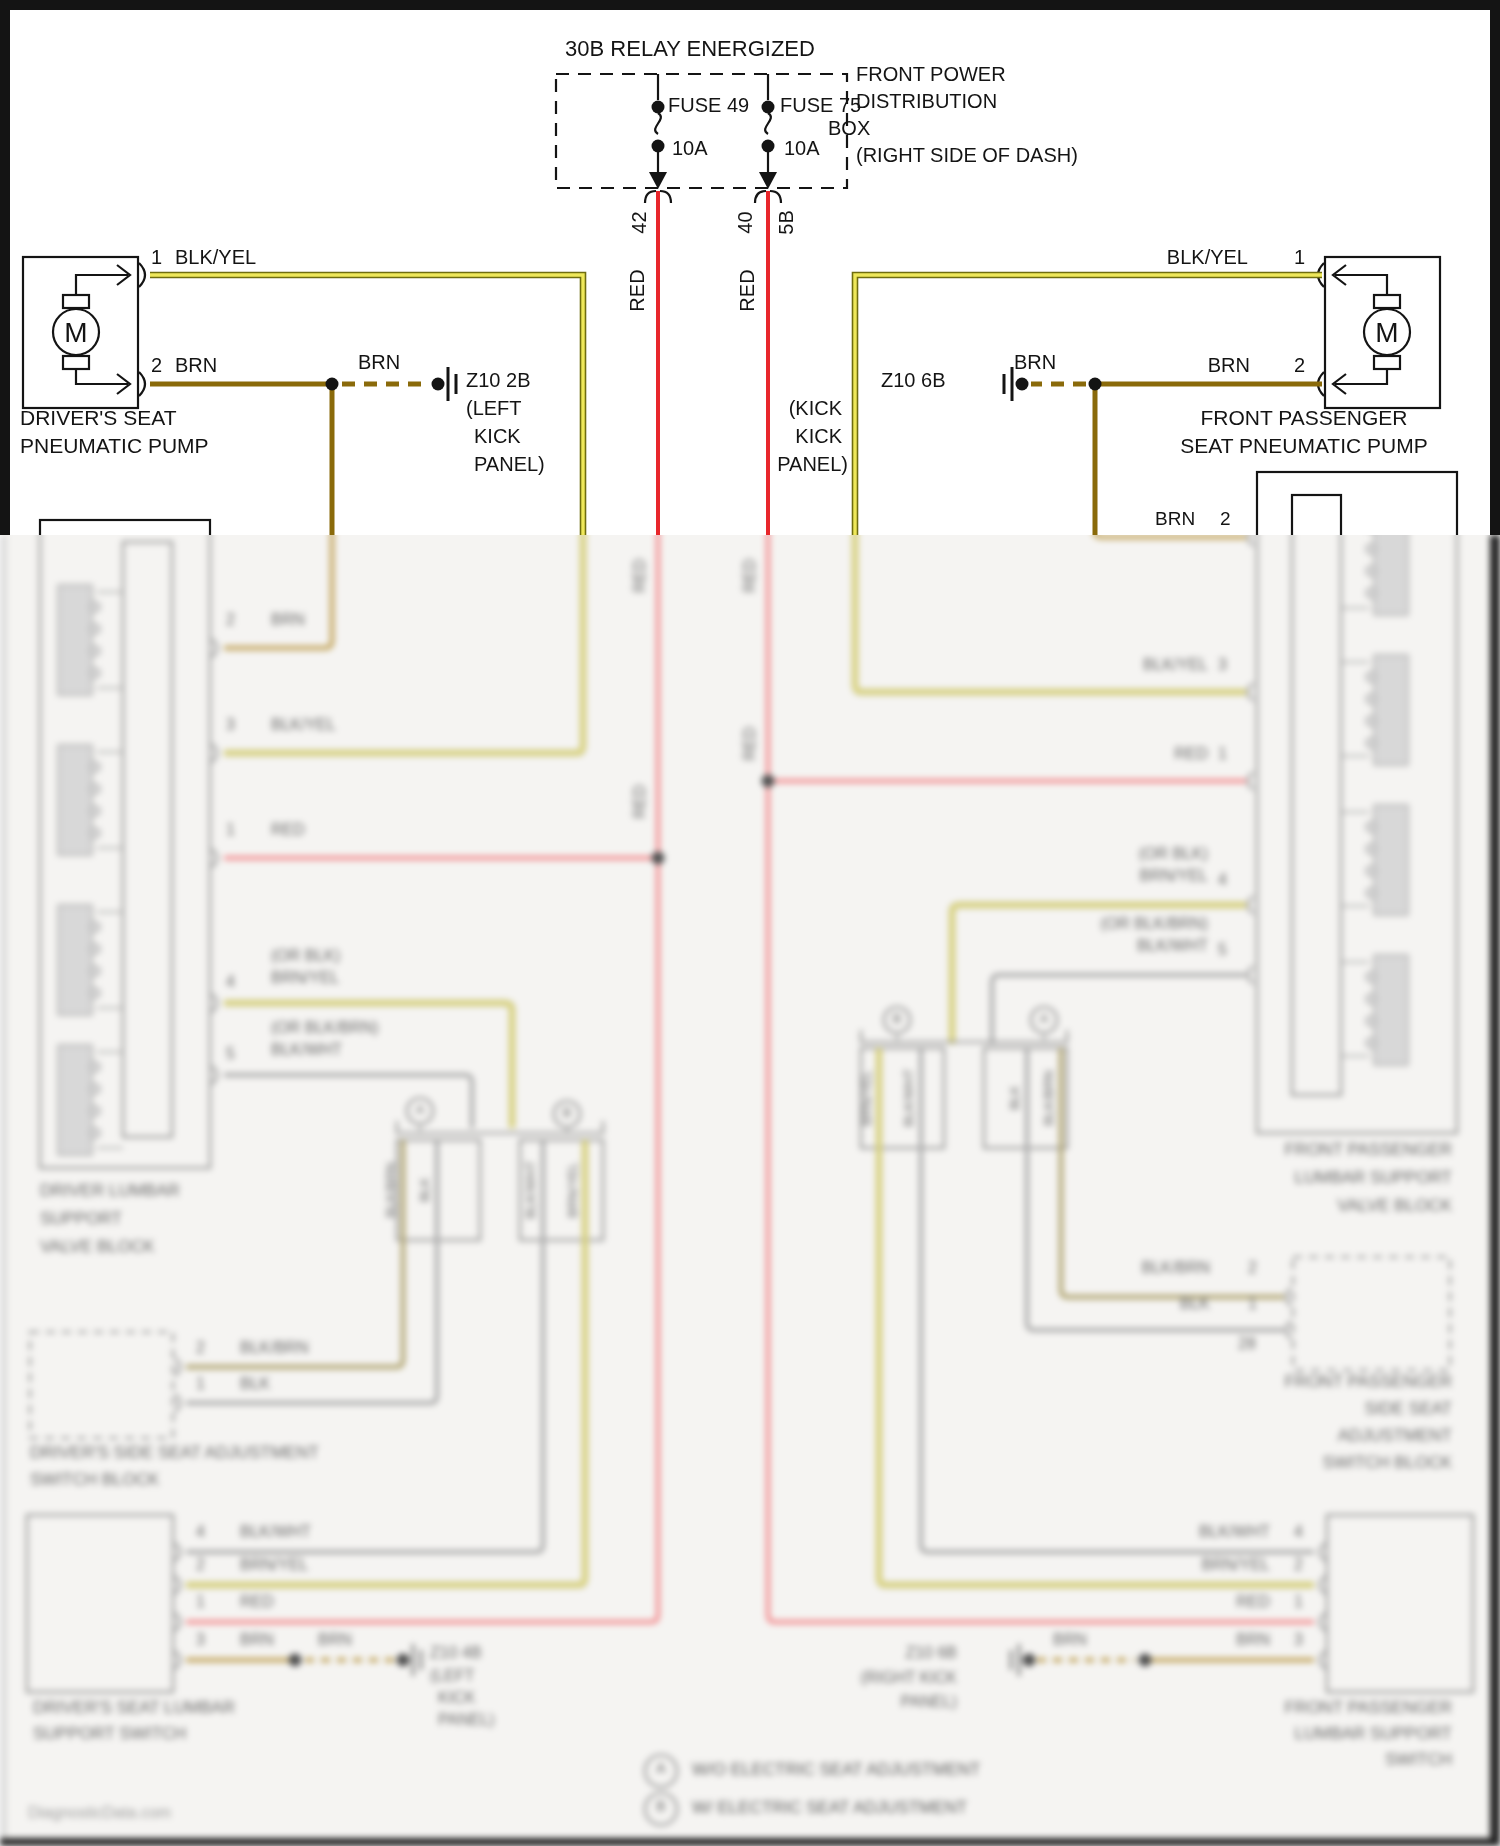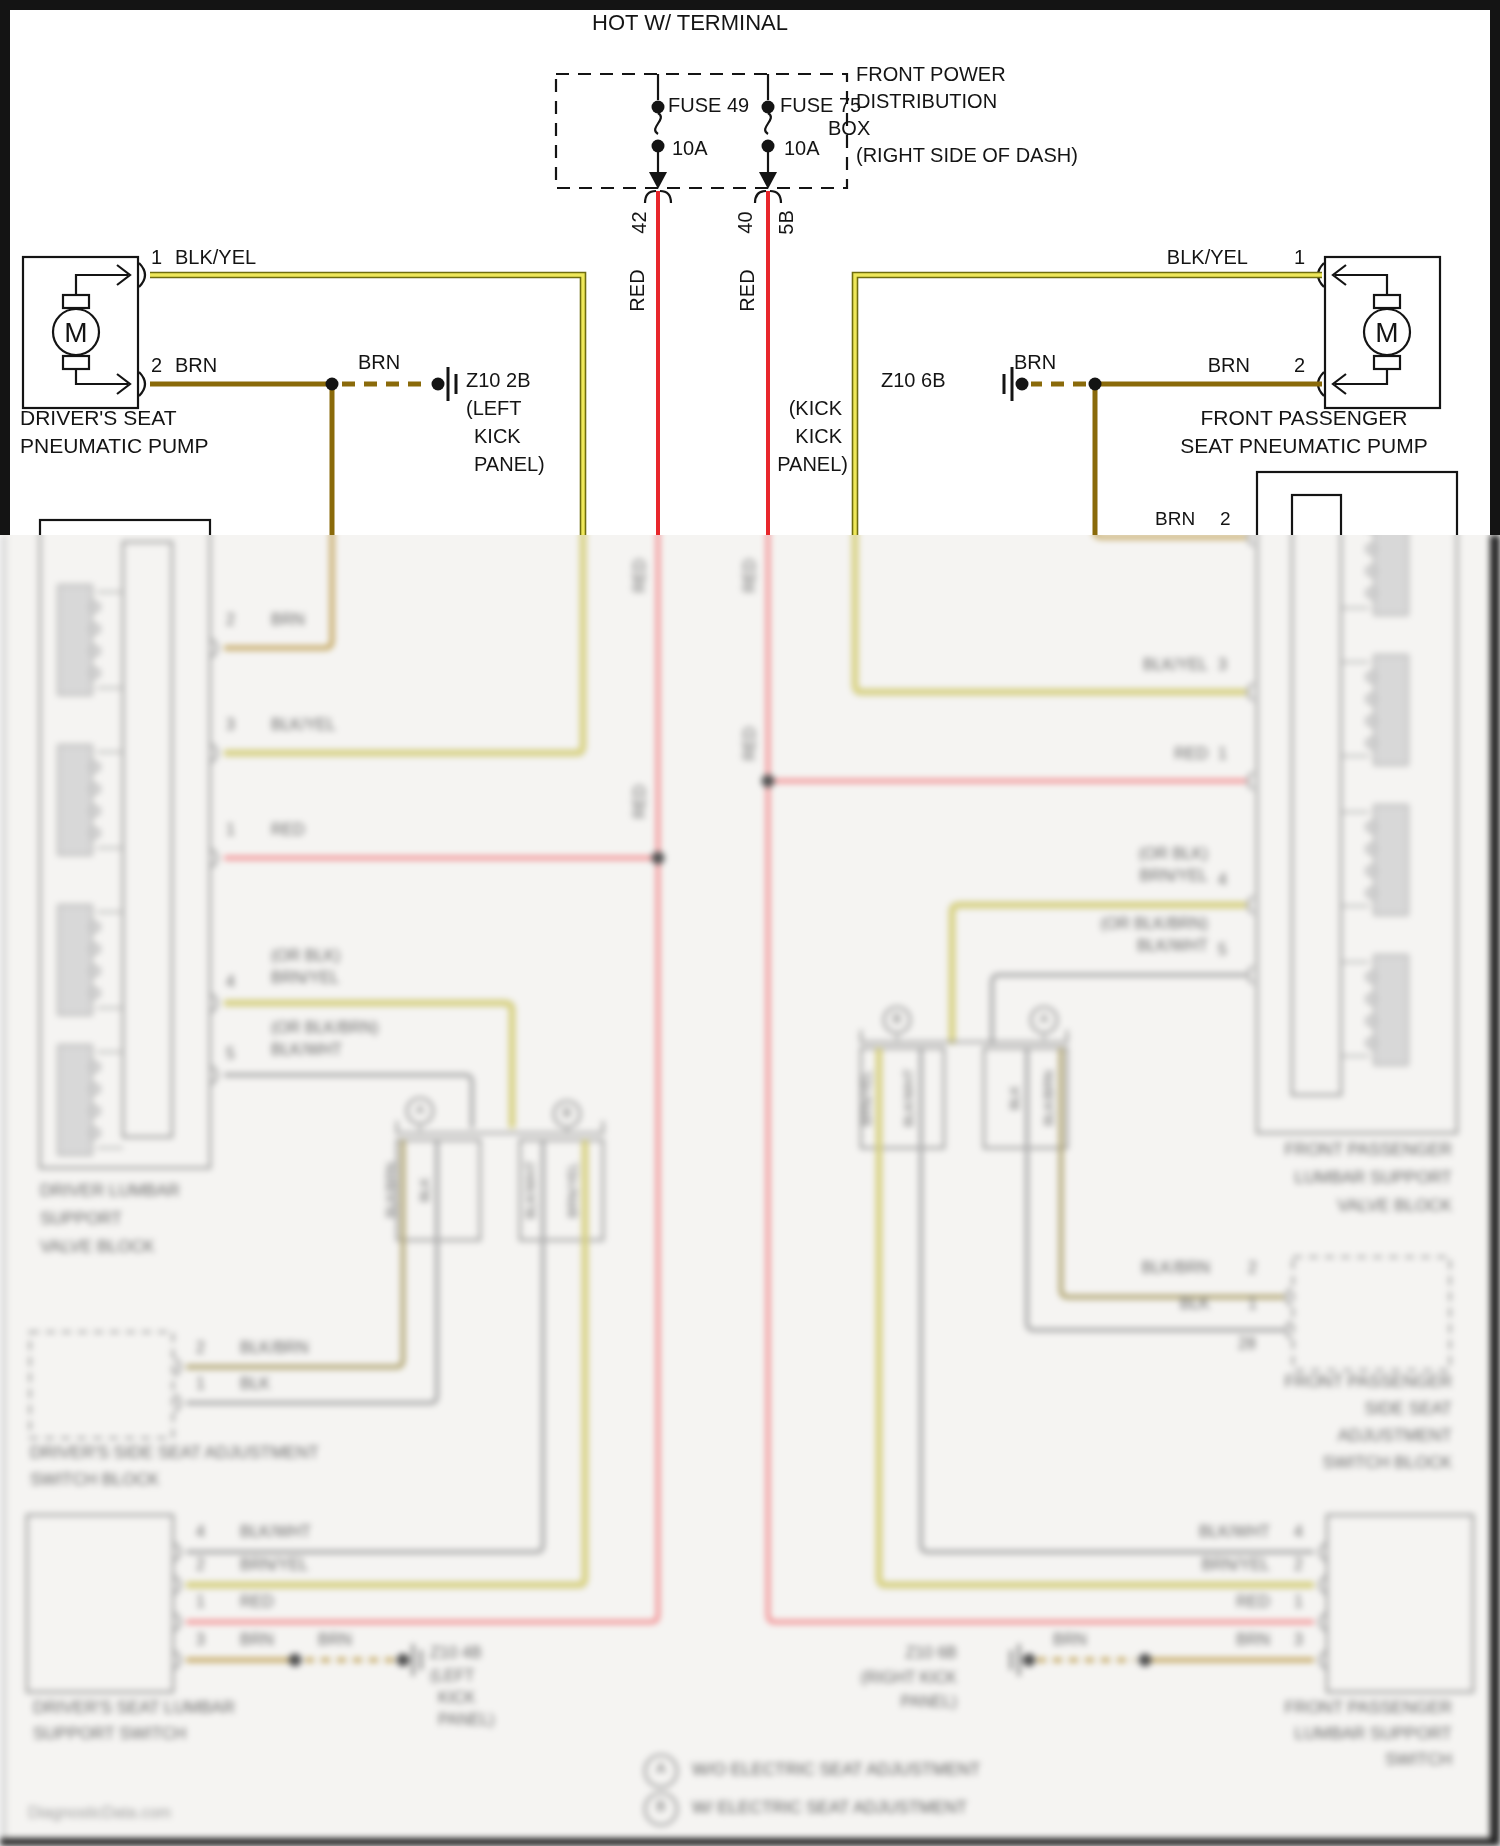--- a/index.html
+++ b/index.html
@@ -119,21 +119,21 @@
         <circle class="fz" cx="1022" cy="384" r="6.5"></circle>
         <path class="k3" d="M1012,367 V401 M1004,374 V394"></path>
       </g>
       <g>
         <rect x="40" y="520" width="170" height="648" class="k2"></rect>
         <rect x="1257" y="472" width="200" height="661" class="k2"></rect>
         <rect x="1292" y="495" width="49" height="600" class="k2"></rect>
       </g>
     </svg>
 
-    <div class="lbl big c" style="left:440px;top:10px;width:500px">HOT W/ TERMINAL</div>
+    <div class="lbl big c" style="left:440px;top:36px;width:500px">30B RELAY ENERGIZED</div>
 
     <div class="lbl" style="left:668px;top:94px">FUSE 49</div>
     <div class="lbl" style="left:780px;top:94px">FUSE 75</div>
     <div class="lbl" style="left:672px;top:137px">10A</div>
     <div class="lbl" style="left:784px;top:137px">10A</div>
 
     <div class="lbl" style="left:856px;top:63px">FRONT POWER</div>
     <div class="lbl" style="left:856px;top:90px">DISTRIBUTION</div>
     <div class="lbl" style="left:828px;top:117px">BOX</div>
     <div class="lbl" style="left:856px;top:144px">(RIGHT SIDE OF DASH)</div>

